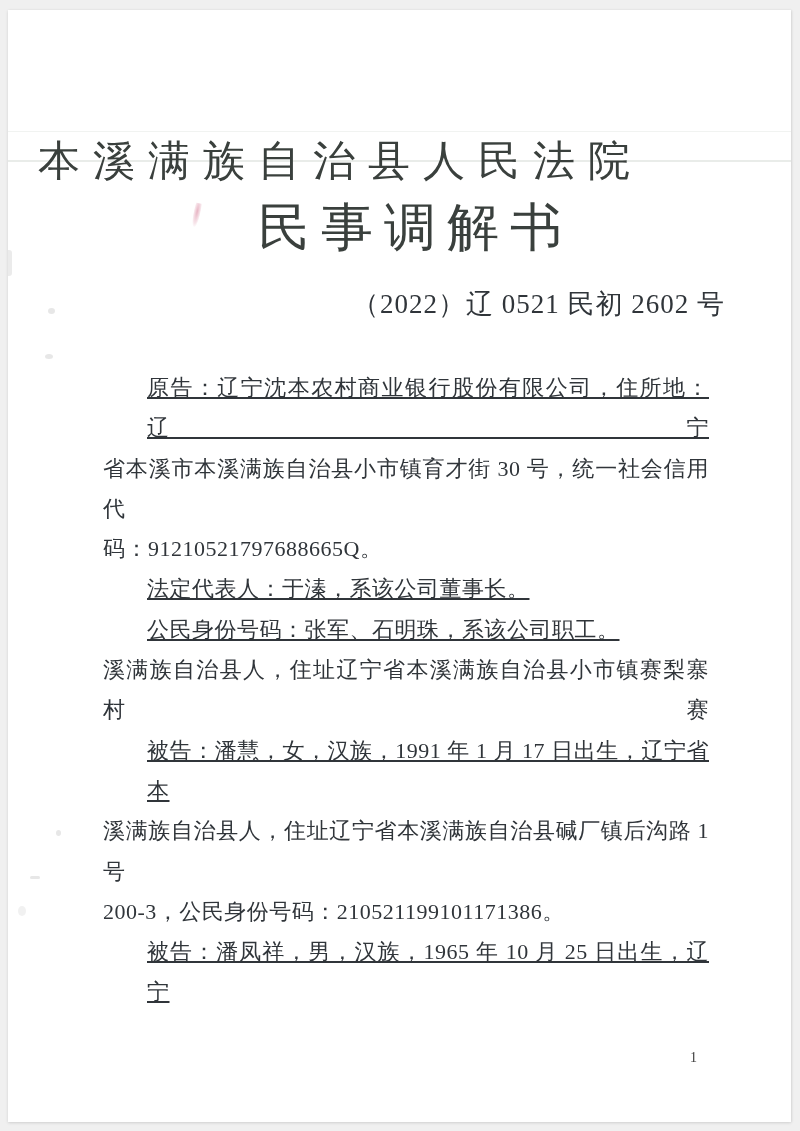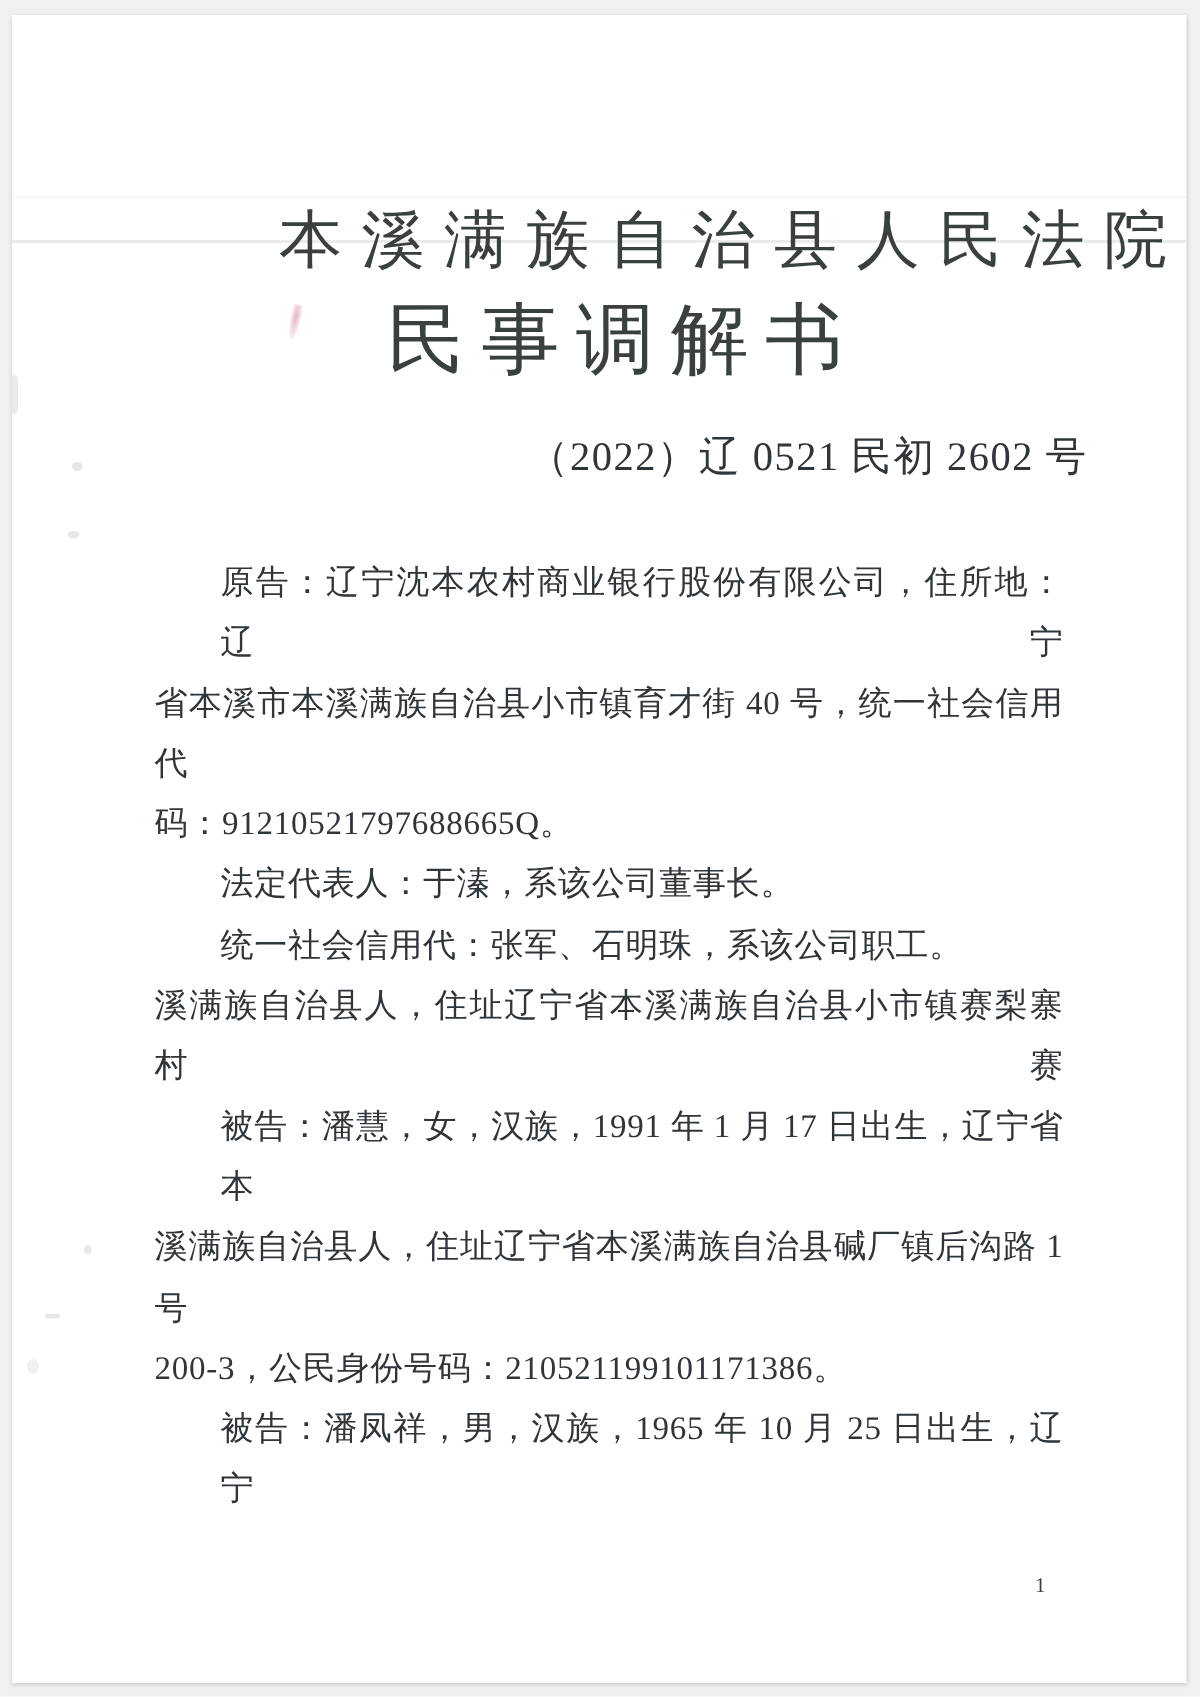--- a/index.html
+++ b/index.html
@@ -26,21 +26,21 @@
   }
   .scanline{
     position:absolute;left:0;width:100%;height:2px;
     pointer-events:none;
   }
   .scanline.l1{top:121px;background:#f1f3f1;height:1px;}
   .scanline.l2{top:150px;background:#e9ece9;}
   .court-title{
     position:absolute;top:126px;left:0;width:100%;
     padding-left:30px;
-    text-align:right;
+    text-align:left;
     font-size:42px;line-height:50px;
     letter-spacing:13px;
     color:var(--title-ink);
     white-space:nowrap;
   }
   .doc-title{
     position:absolute;top:194px;left:0;width:100%;
     padding-left:32px;
     text-align:center;
     font-size:52px;line-height:48px;
@@ -66,20 +66,21 @@
     white-space:nowrap;
   }
   .doc-body .line.just{
     white-space:normal;
     text-align:justify;
     text-align-last:justify;
     -moz-text-align-last:justify;
   }
   .doc-body .line.indent{
     padding-left:44px;
+    text-decoration:underline;
   }
   .page-number{
     position:absolute;top:1040px;left:682px;
     font-size:14px;color:#3c3c3c;
     letter-spacing:0;
   }
   
   .artifact{position:absolute;pointer-events:none;}
   .red-mark{
     left:185px;top:193px;width:7px;height:24px;
@@ -107,24 +108,24 @@
 
   <div class="court-title">本溪满族自治县人民法院</div>
 
   <div class="doc-title">民事调解书</div>
 
   <div class="case-number">（2022）辽 0521 民初 2602 号</div>
 
   <div class="doc-body">
 
   <div class="line indent just">原告：辽宁沈本农村商业银行股份有限公司，住所地：辽宁</div>
-      <div class="line just">省本溪市本溪满族自治县小市镇育才街 40 号，统一社会信用代</div>
+      <div class="line just">省本溪市本溪满族自治县小市镇育才街 30 号，统一社会信用代</div>
       <div class="line">码：91210521797688665Q。</div>
       <div class="line indent">法定代表人：于溱，系该公司董事长。</div>
-      <div class="line indent">统一社会信用代：张军、石明珠，系该公司职工。</div>
+      <div class="line indent">公民身份号码：张军、石明珠，系该公司职工。</div>
       <div class="line just">溪满族自治县人，住址辽宁省本溪满族自治县小市镇赛梨寨村赛</div>
       <div class="line indent just">被告：潘慧，女，汉族，1991 年 1 月 17 日出生，辽宁省本</div>
       <div class="line just">溪满族自治县人，住址辽宁省本溪满族自治县碱厂镇后沟路 1 号</div>
       <div class="line">200-3，公民身份号码：210521199101171386。</div>
       <div class="line indent just">被告：潘凤祥，男，汉族，1965 年 10 月 25 日出生，辽宁</div>
     </div>
 
   <div class="page-number">1</div>
 
   <div class="artifact red-mark"></div>

